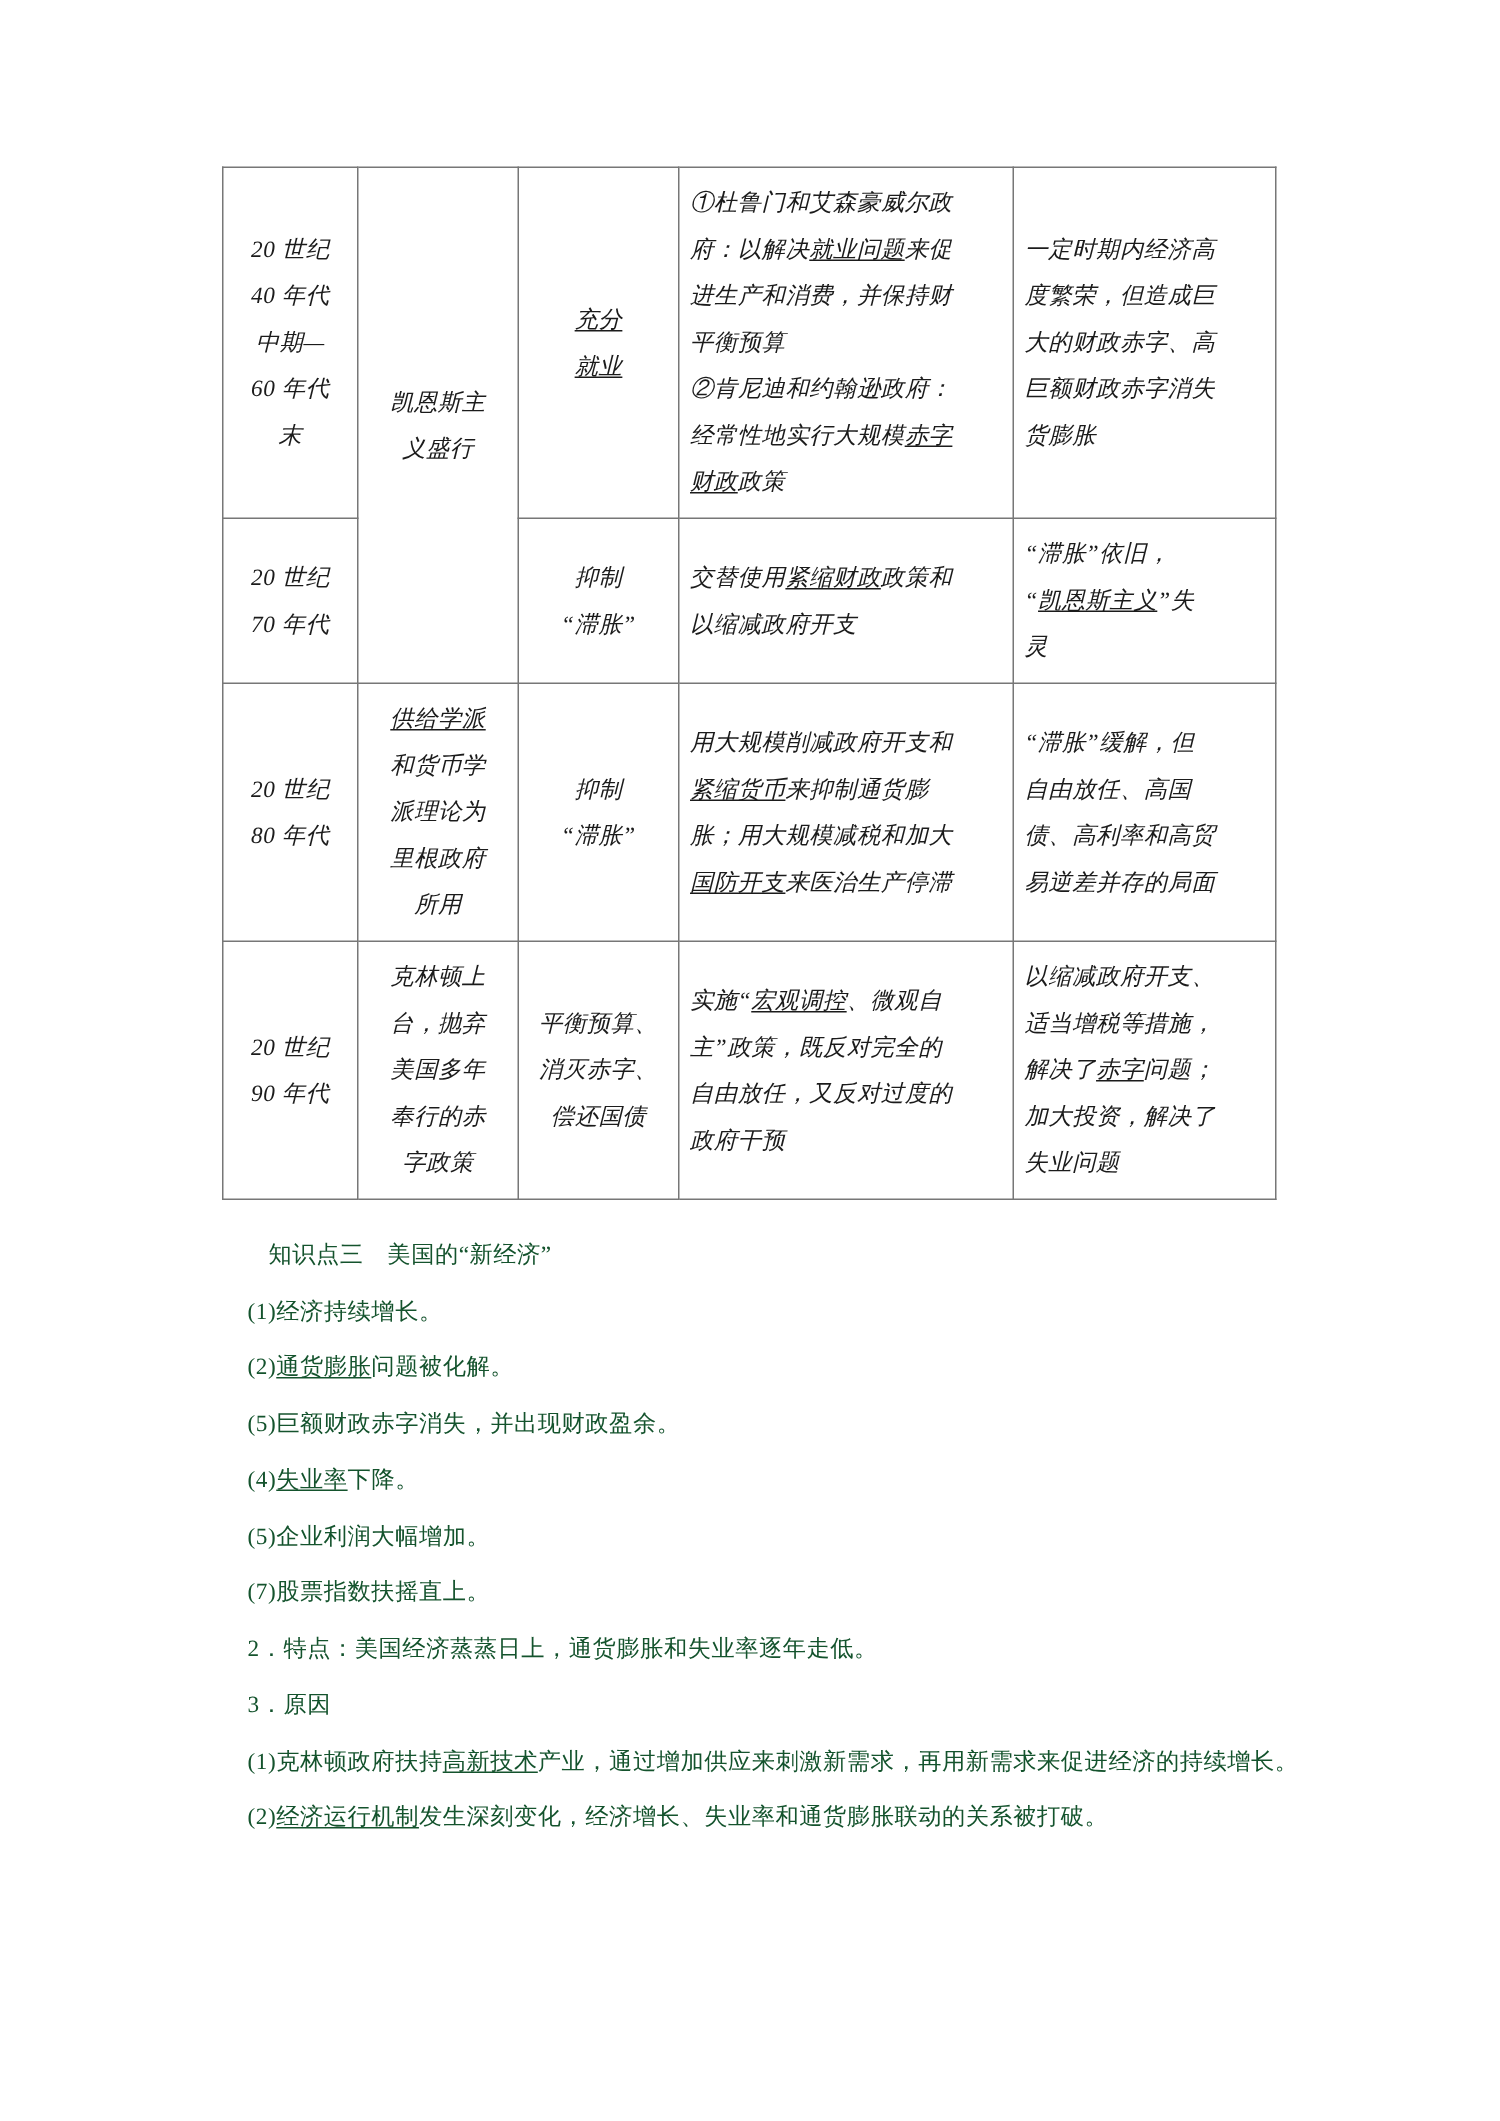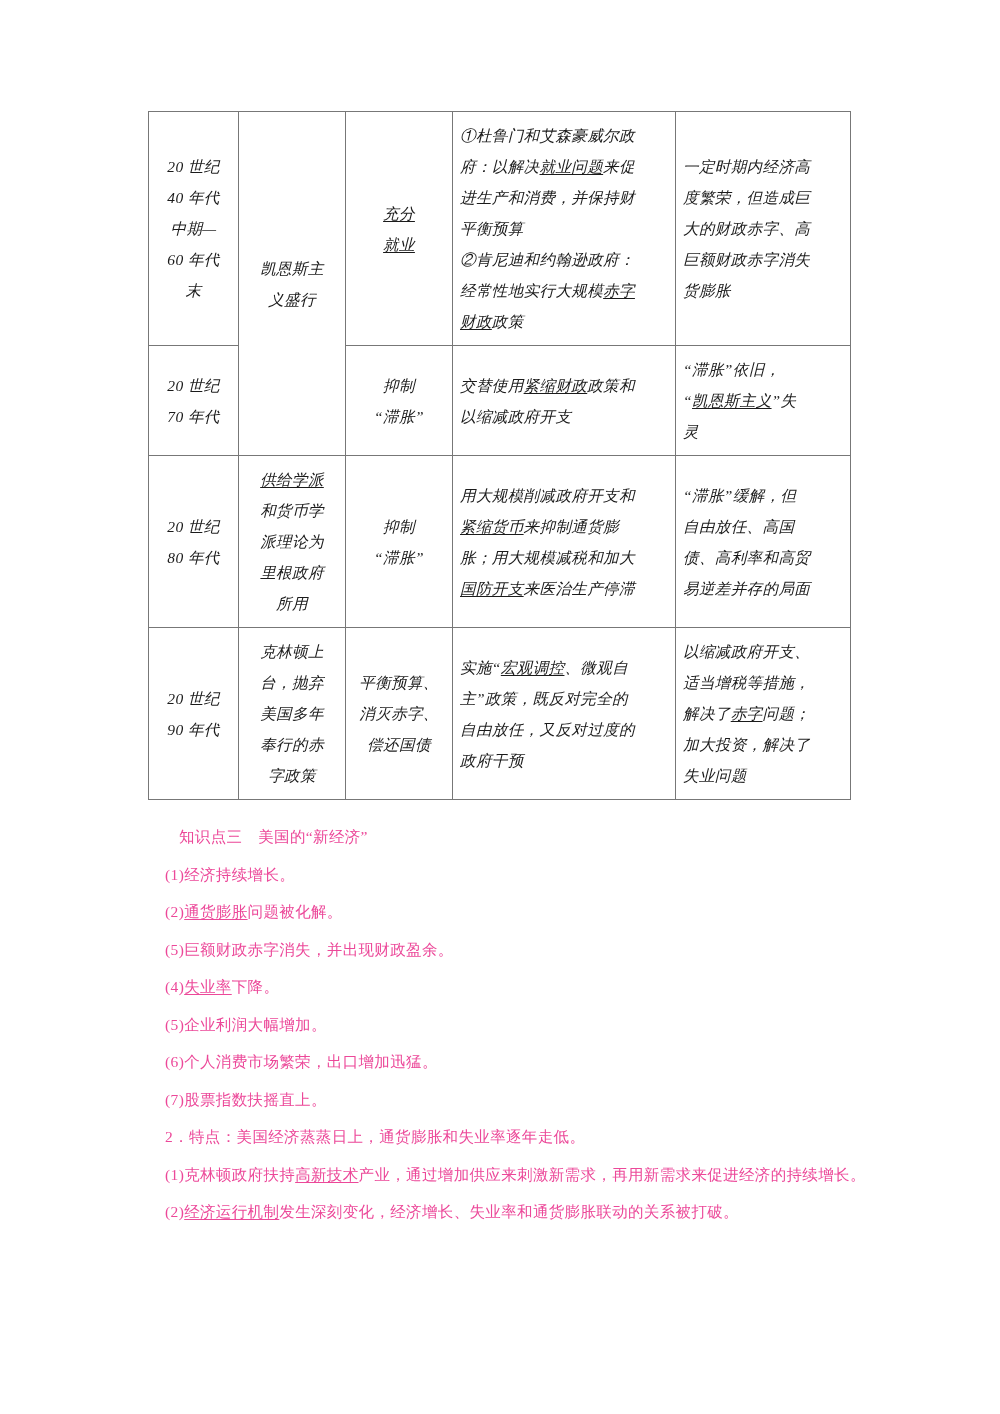--- a/index.html
+++ b/index.html
@@ -58,21 +58,21 @@
   .cell-lines > div { white-space: nowrap; }
 
   
   .body-text {
     position: absolute;
     left: 148px;
     top: 818px;
     width: 720px;
     font-size: 15.5px;
     line-height: 2.42;
-    color: #ec4899;
+    color: #14532d;
     letter-spacing: 0.35px;
   }
   .body-text .line { white-space: normal; }
   .indent-1 { text-indent: 2em; }
   .indent-0 { text-indent: 1.1em; }
   .hang { text-indent: 1.1em; }
 </style>
 </head>
 <body>
 
@@ -207,22 +207,22 @@
   </table>
 
   <div class="body-text">
     <div class="line indent-1">知识点三　美国的“新经济”</div>
 
     <div class="line indent-0">(1)经济持续增长。</div>
     <div class="line indent-0">(2)<span class="u">通货膨胀</span>问题被化解。</div>
     <div class="line indent-0">(5)巨额财政赤字消失，并出现财政盈余。</div>
     <div class="line indent-0">(4)<span class="u">失业率</span>下降。</div>
     <div class="line indent-0">(5)企业利润大幅增加。</div>
-    <div class="line indent-0">(6)个人消费市场繁荣，出口增加迅猛。</div>
     <div class="line indent-0">(7)股票指数扶摇直上。</div>
 
     <div class="line indent-0">2．特点：美国经济蒸蒸日上，通货膨胀和失业率逐年走低。</div>
+    <div class="line indent-0">3．原因</div>
 
     <div class="line hang">(1)克林顿政府扶持<span class="u">高新技术</span>产业，通过增加供应来刺激新需求，再用新需求来促进经济的持续增长。</div>
     <div class="line hang">(2)<span class="u">经济运行机制</span>发生深刻变化，经济增长、失业率和通货膨胀联动的关系被打破。</div>
   </div>
 
 </div>
 
 </body></html>

